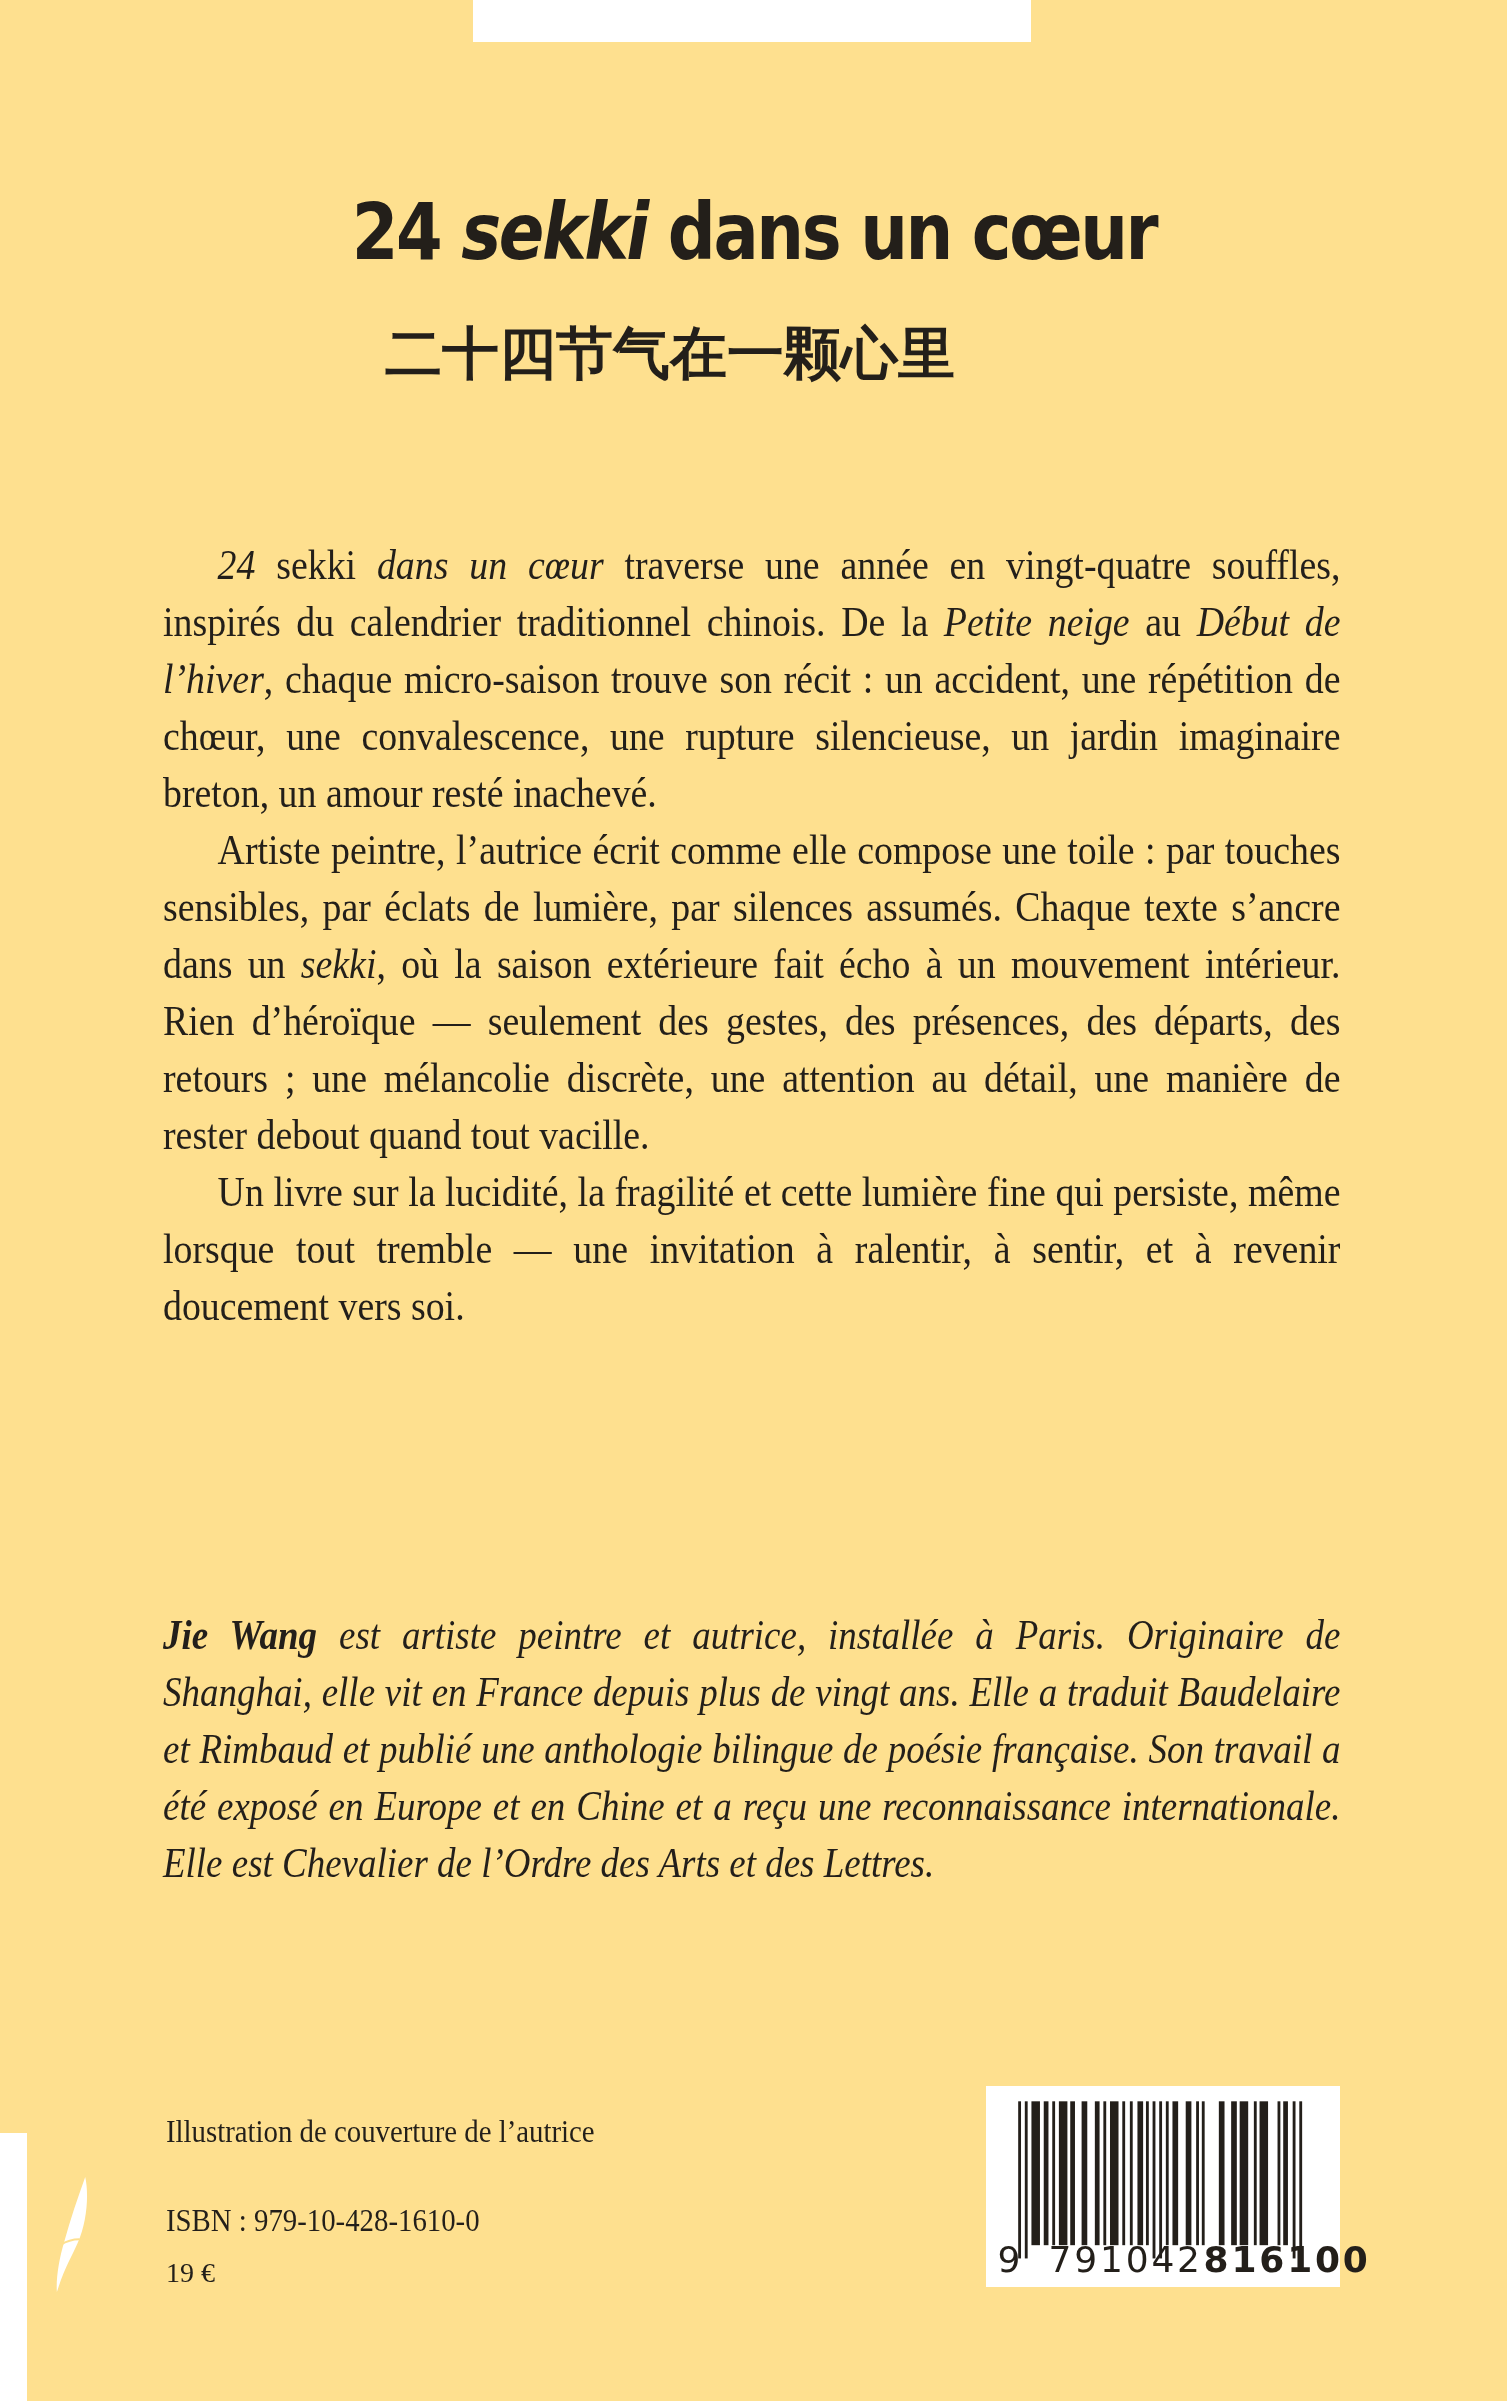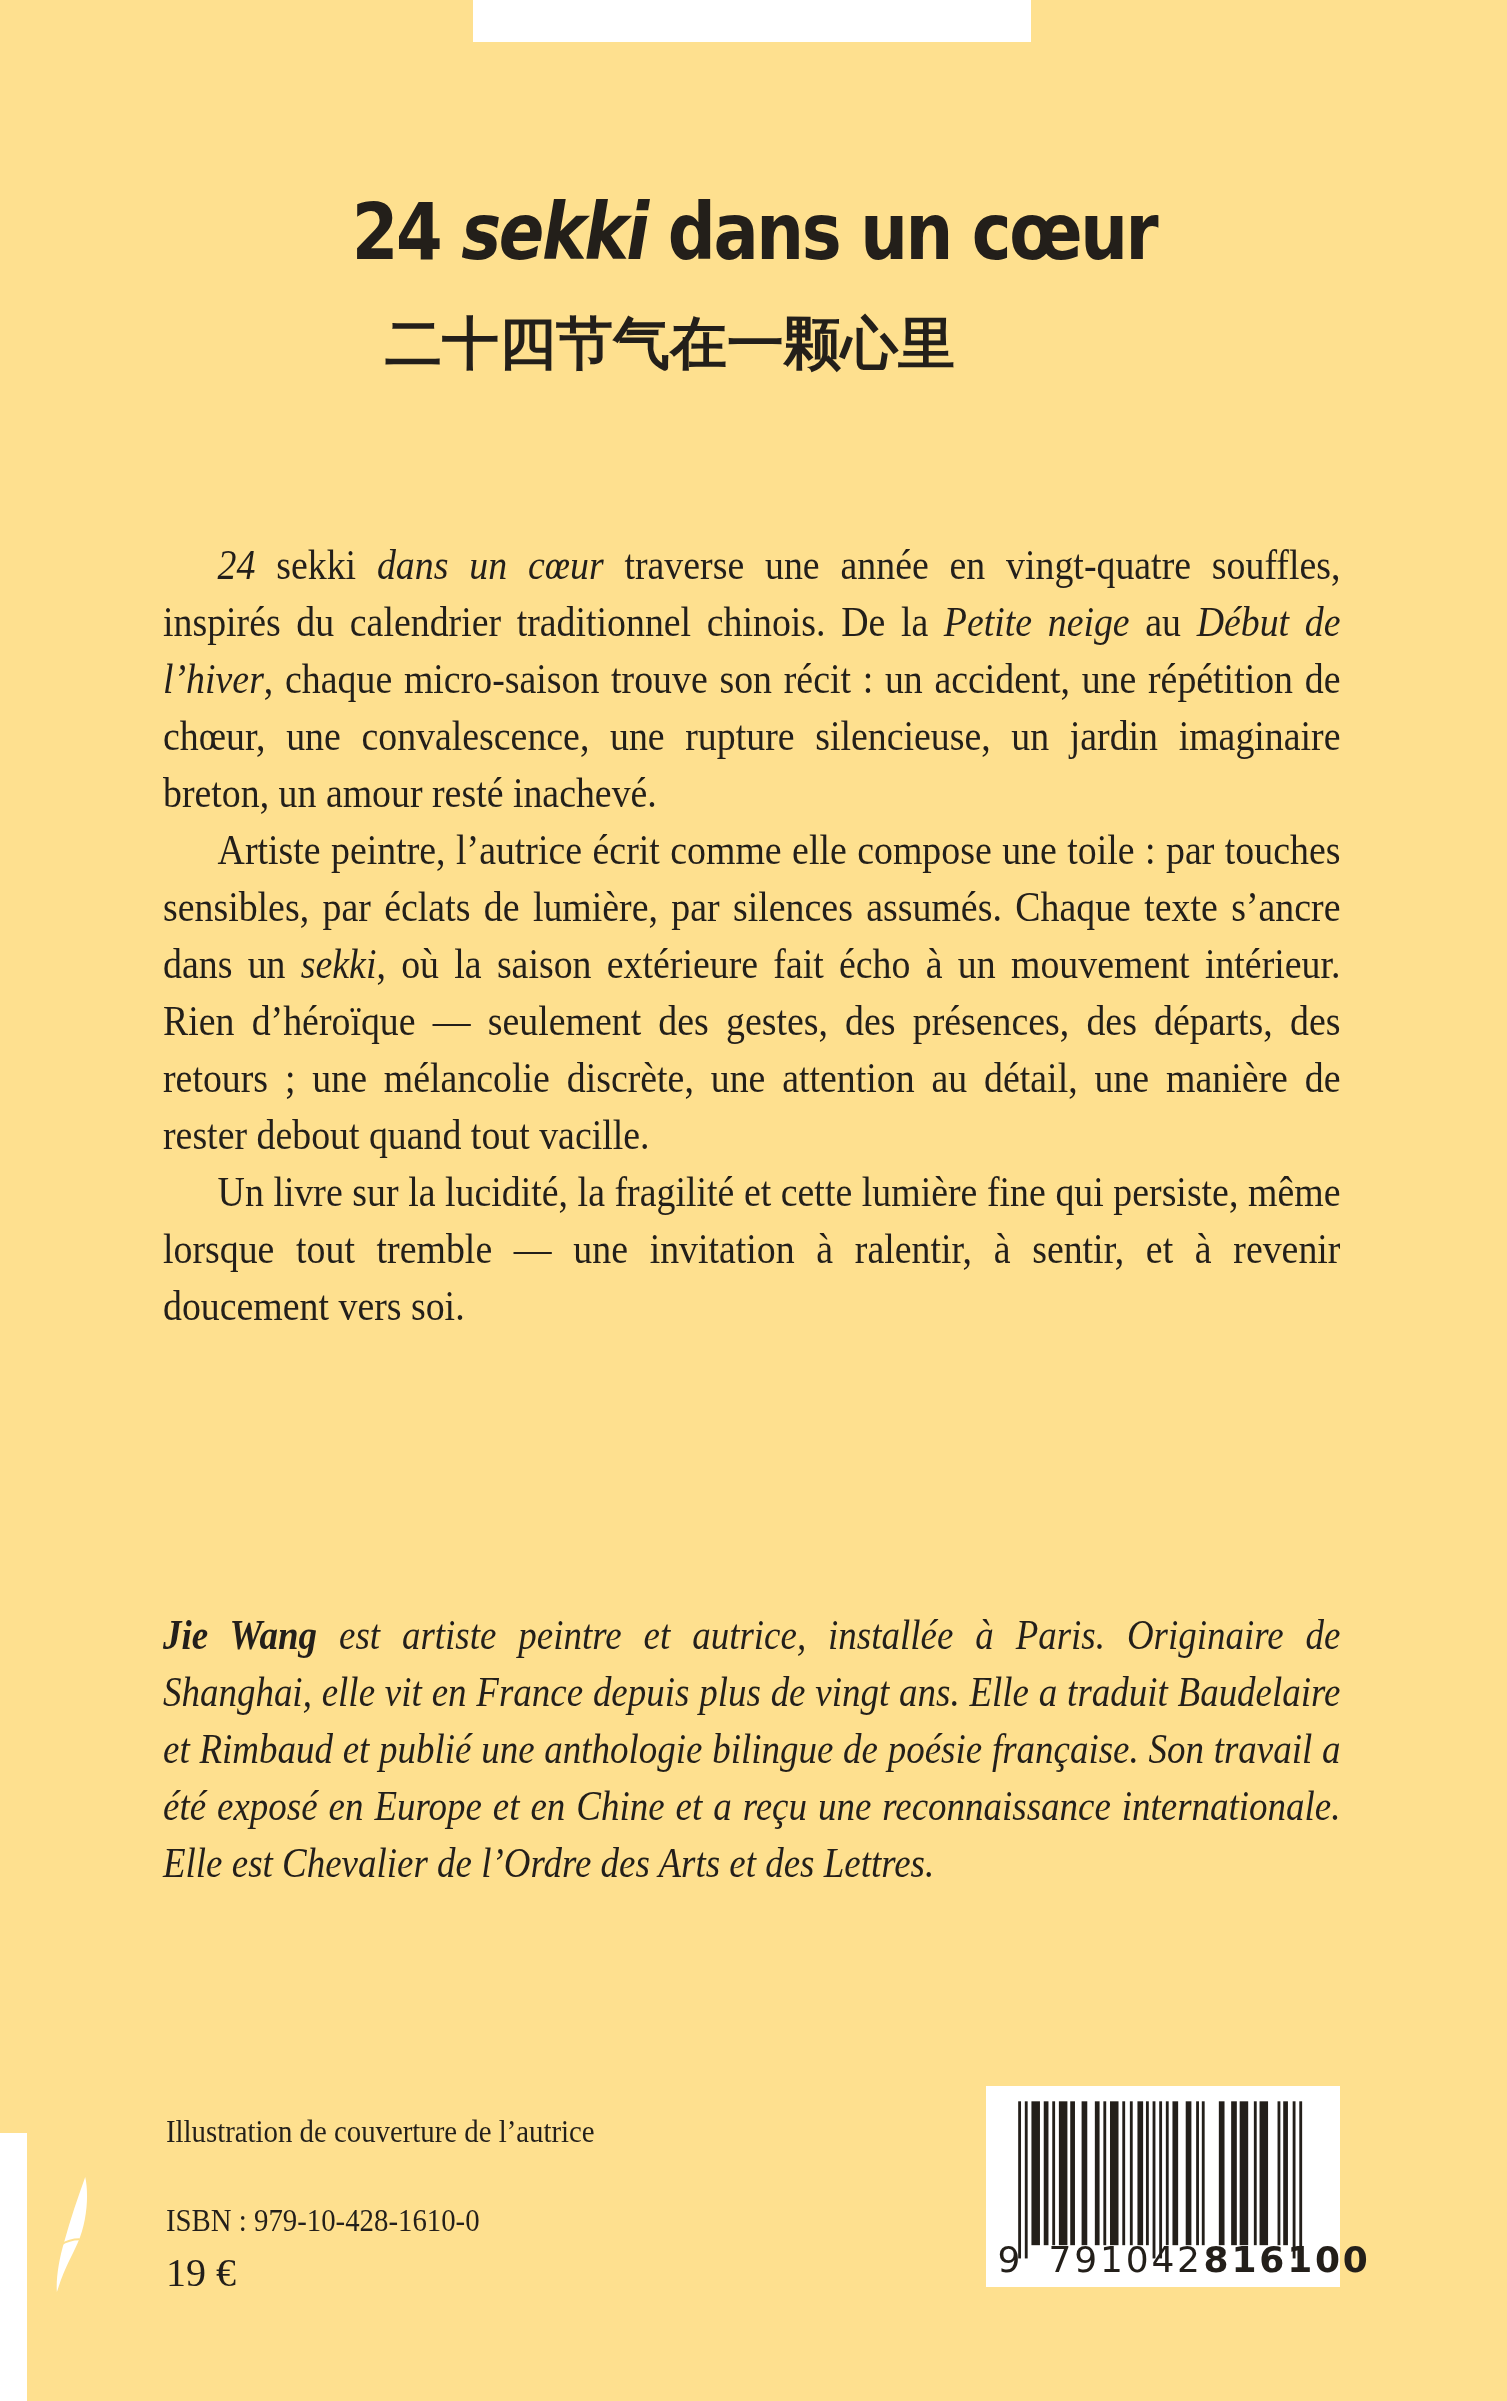--- a/index.html
+++ b/index.html
@@ -16,23 +16,23 @@
     position: absolute; left: 0; width: 1508px; top: 185px;
     text-align: center;
     font-family: "DejaVu Sans", "Liberation Sans", sans-serif;
     font-weight: bold; font-size: 78px; line-height: 95px;
     letter-spacing: -2.8px;
     color: #231F1A;
     transform: scaleX(0.86); transform-origin: 50% 50%;
   }
   .title em { font-style: italic; }
   .subtitle {
-    position: absolute; left: 0; width: 1340px; top: 306px;
+    position: absolute; left: 0; width: 1340px; top: 320px;
     text-align: center;
-    font-family: Liberation Serif, serif;
+    font-family: Liberation Mono, monospace;
     font-weight: bold; font-size: 57px; line-height: 76px;
     letter-spacing: 0px;
     color: #231F1A;
   }
 
   .body-text {
     position: absolute; left: 163px; width: 1177px; top: 536px;
     font-size: 43px; line-height: 57px;
     text-align: justify;
     text-align-last: left;
@@ -47,21 +47,21 @@
     font-size: 42px; line-height: 57px;
     font-style: italic;
     text-align: justify; text-align-last: left;
     transform: scaleX(0.88); transform-origin: 0 0;
   }
   .bio p { margin: 0; }
   .bio strong { font-weight: bold; }
 
   .credits { position: absolute; left: 166px; top: 2112px; font-size: 32px; line-height: 38px; transform: scaleX(0.9); transform-origin: 0 0; white-space: nowrap; }
   .isbn { position: absolute; left: 166px; top: 2201px; font-size: 32px; line-height: 38px; transform: scaleX(0.9); transform-origin: 0 0; white-space: nowrap; }
-  .price { position: absolute; left: 166px; top: 2250px; font-size: 40px; line-height: 45px; white-space: nowrap; }
+  .price { position: absolute; left: 166px; top: 2250px; font-size: 28px; line-height: 45px; white-space: nowrap; }
 
   .feather { position: absolute; left: 53px; top: 2175px; width: 38px; height: 119px; }
 
   .barcode-box {
     position: absolute; left: 986px; top: 2086px; width: 354px; height: 201px;
     background: #FFFFFF;
   }
   .barcode-bars { position: absolute; left: 0; top: 0; width: 354px; height: 201px; }
   .barcode-digits {
     position: absolute; left: 7.6px; top: 153px; width: 343px;

